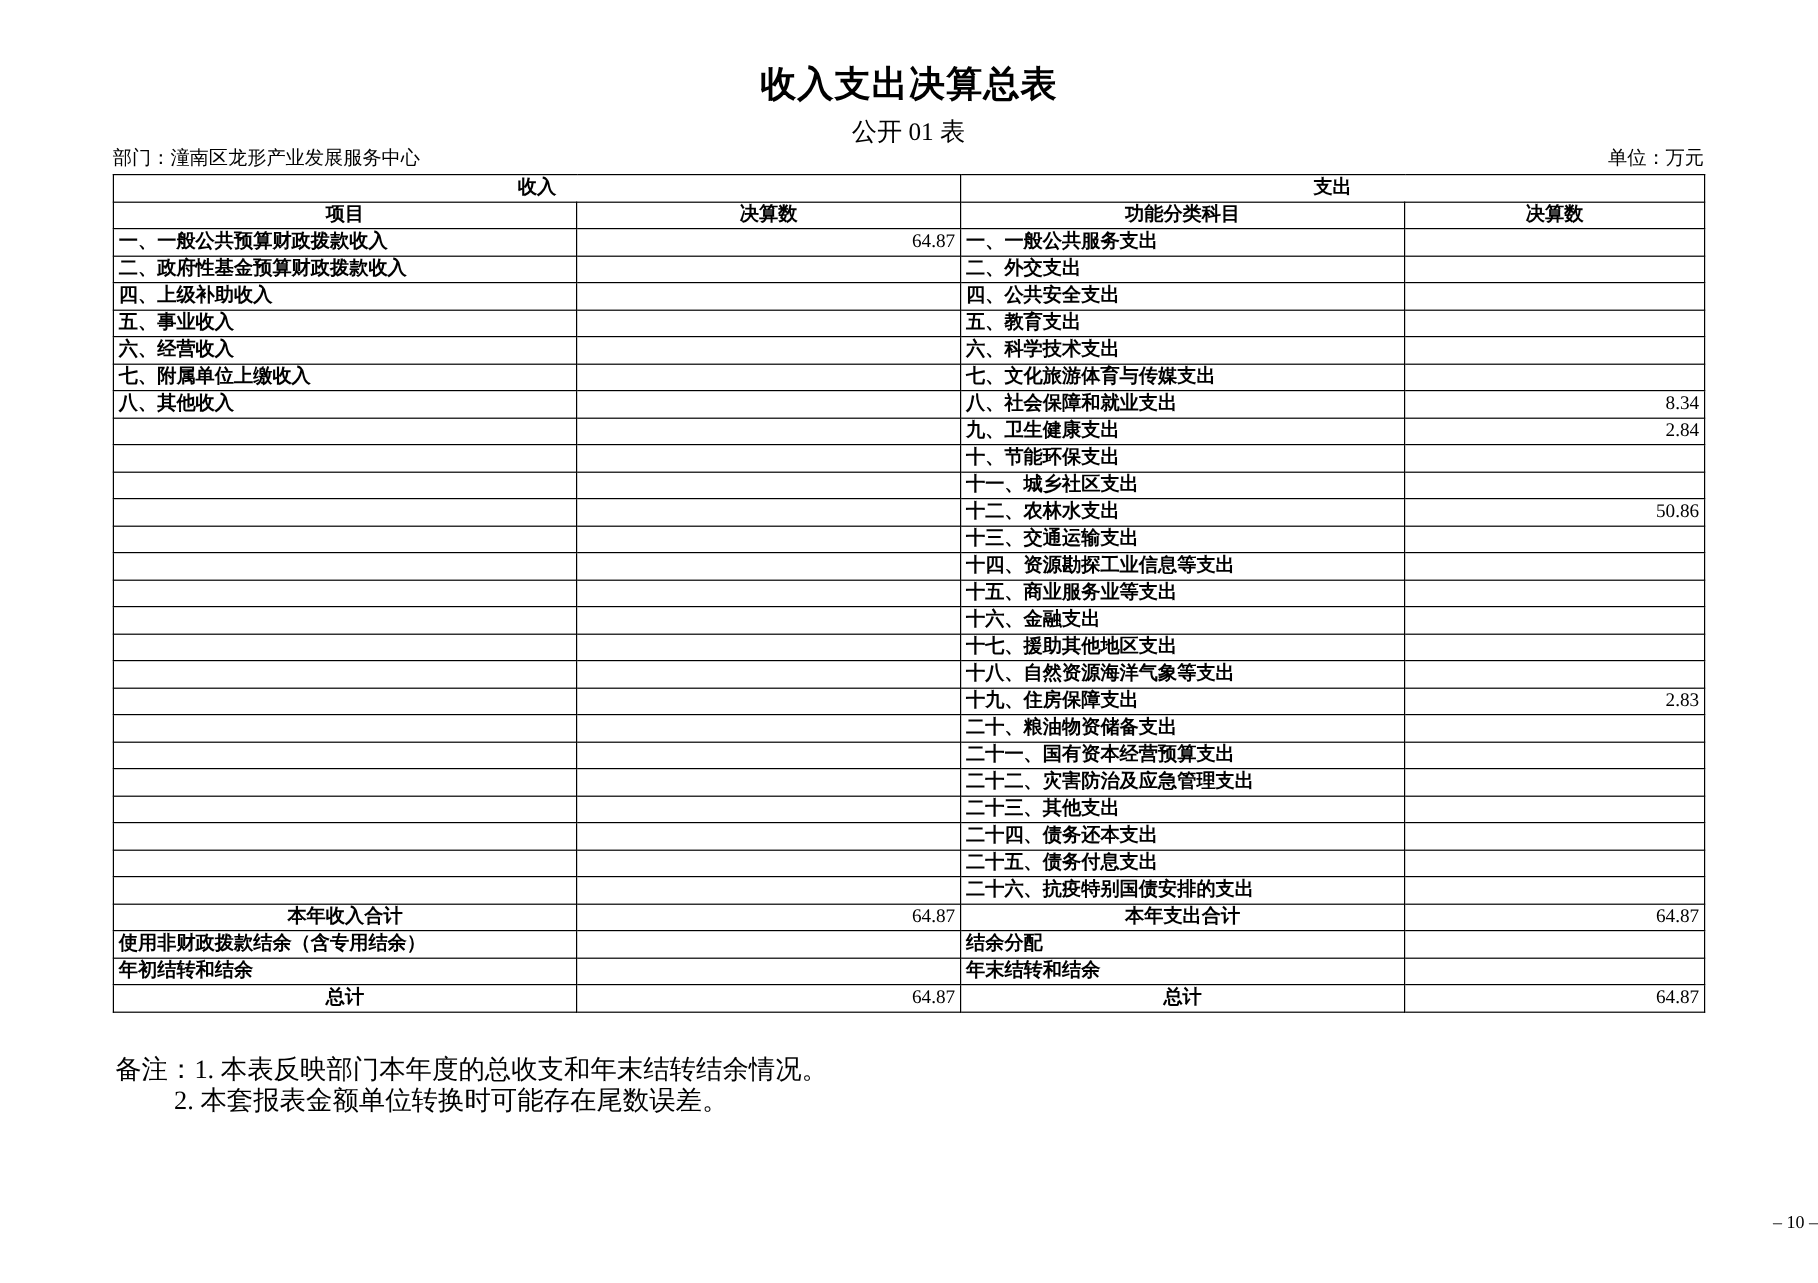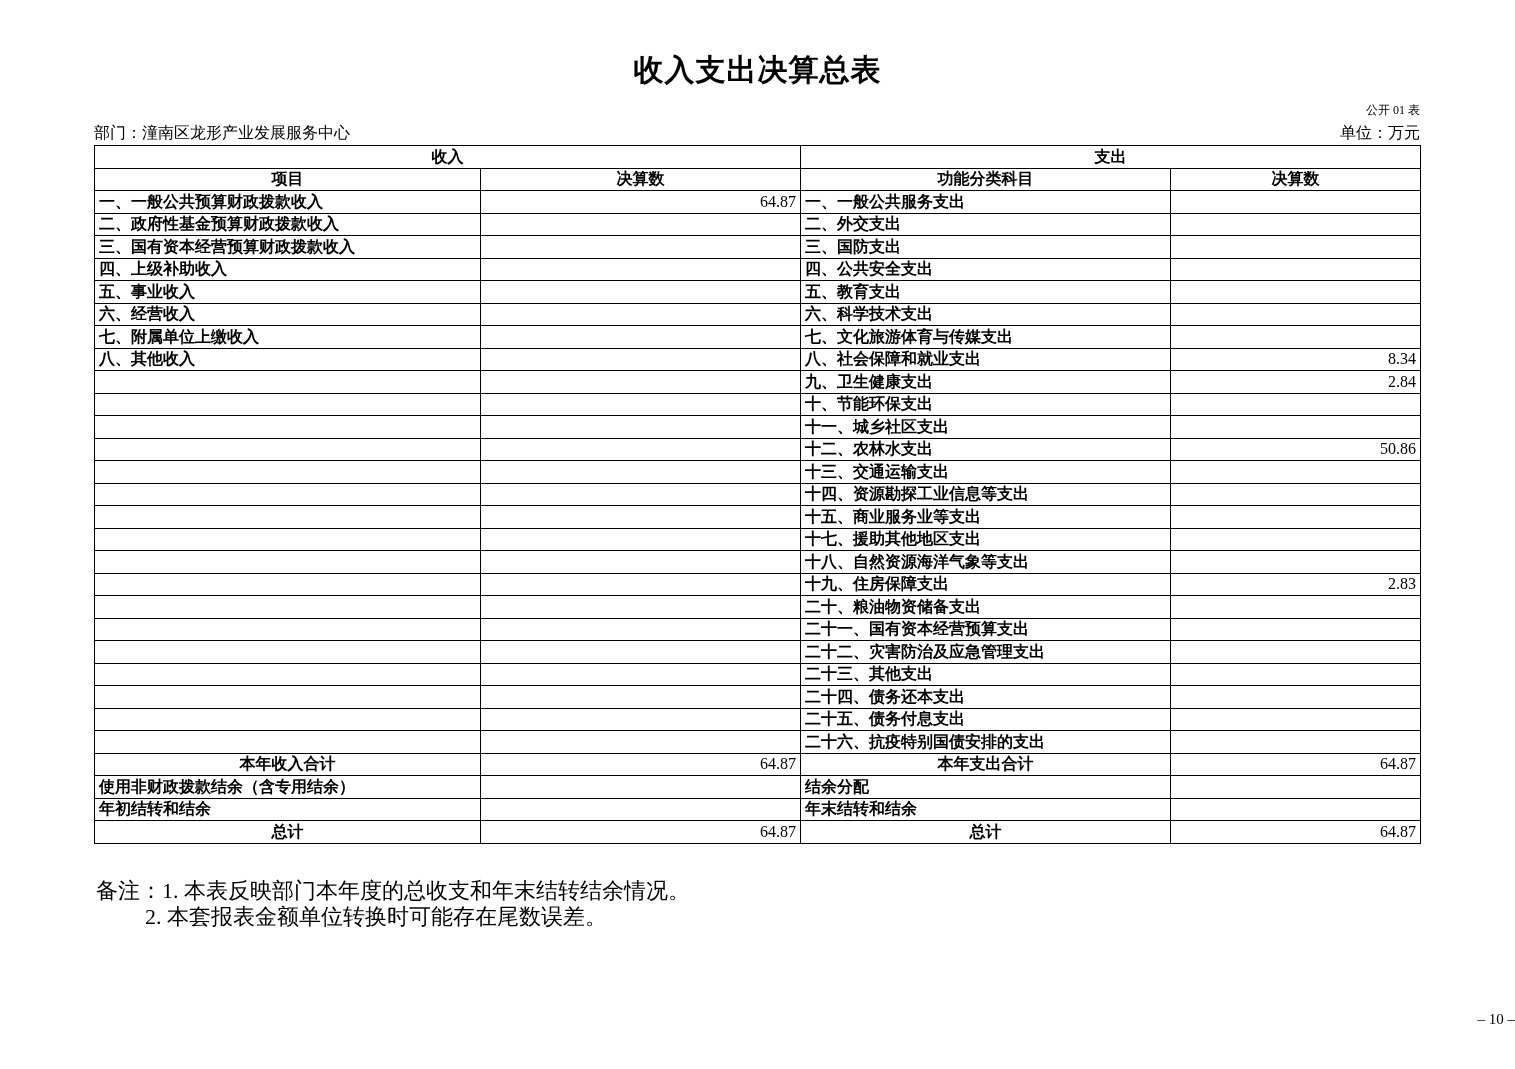--- a/index.html
+++ b/index.html
@@ -21,22 +21,22 @@
     padding-top: 50px;
     text-align: center;
     font-size: 30px;
     font-weight: bold;
     letter-spacing: 1px;
   }
   .code-line {
     width: 1326px;
     margin-left: 94px;
     margin-top: 10px;
-    text-align: right;
-    font-size: 12px;
+    text-align: center;
+    font-size: 21px;
     line-height: 18px;
   }
   .meta-line {
     width: 1326px;
     margin-left: 94px;
     margin-top: 4px;
     display: flex;
     justify-content: space-between;
     font-size: 16px;
     line-height: 20px;
@@ -132,26 +132,20 @@
           <td class="item">一、一般公共服务支出</td>
           <td class="amount"></td>
         </tr>
         <tr>
           <td class="item">二、政府性基金预算财政拨款收入</td>
           <td class="amount"></td>
           <td class="item">二、外交支出</td>
           <td class="amount"></td>
         </tr>
         <tr>
-          <td class="item">三、国有资本经营预算财政拨款收入</td>
-          <td class="amount"></td>
-          <td class="item">三、国防支出</td>
-          <td class="amount"></td>
-        </tr>
-        <tr>
           <td class="item">四、上级补助收入</td>
           <td class="amount"></td>
           <td class="item">四、公共安全支出</td>
           <td class="amount"></td>
         </tr>
         <tr>
           <td class="item">五、事业收入</td>
           <td class="amount"></td>
           <td class="item">五、教育支出</td>
           <td class="amount"></td>
@@ -207,20 +201,26 @@
         <tr>
           <td class="item"></td>
           <td class="amount"></td>
           <td class="item">十四、资源勘探工业信息等支出</td>
           <td class="amount"></td>
         </tr>
         <tr>
           <td class="item"></td>
           <td class="amount"></td>
           <td class="item">十五、商业服务业等支出</td>
+          <td class="amount"></td>
+        </tr>
+        <tr>
+          <td class="item"></td>
+          <td class="amount"></td>
+          <td class="item">十六、金融支出</td>
           <td class="amount"></td>
         </tr>
         <tr>
           <td class="item"></td>
           <td class="amount"></td>
           <td class="item">十七、援助其他地区支出</td>
           <td class="amount"></td>
         </tr>
         <tr>
           <td class="item"></td>

